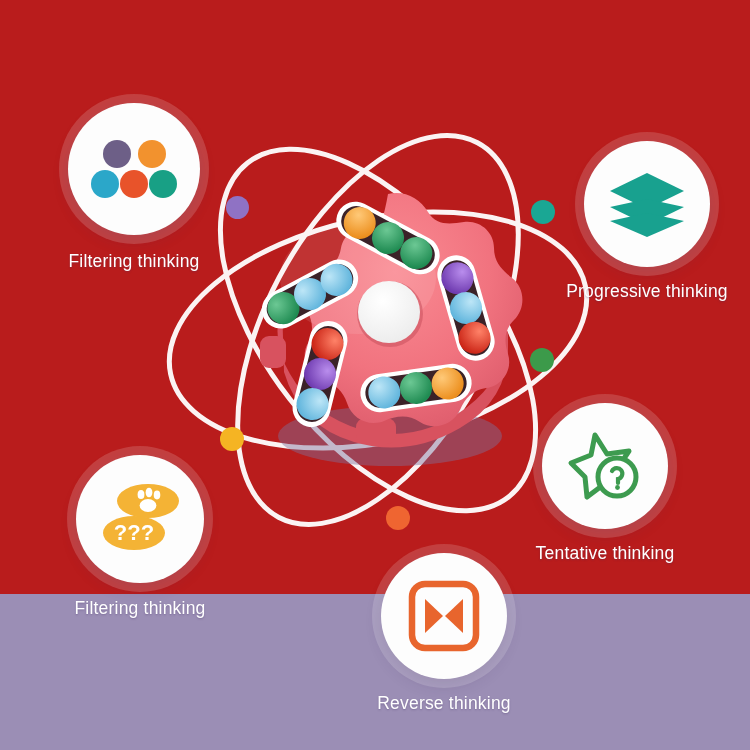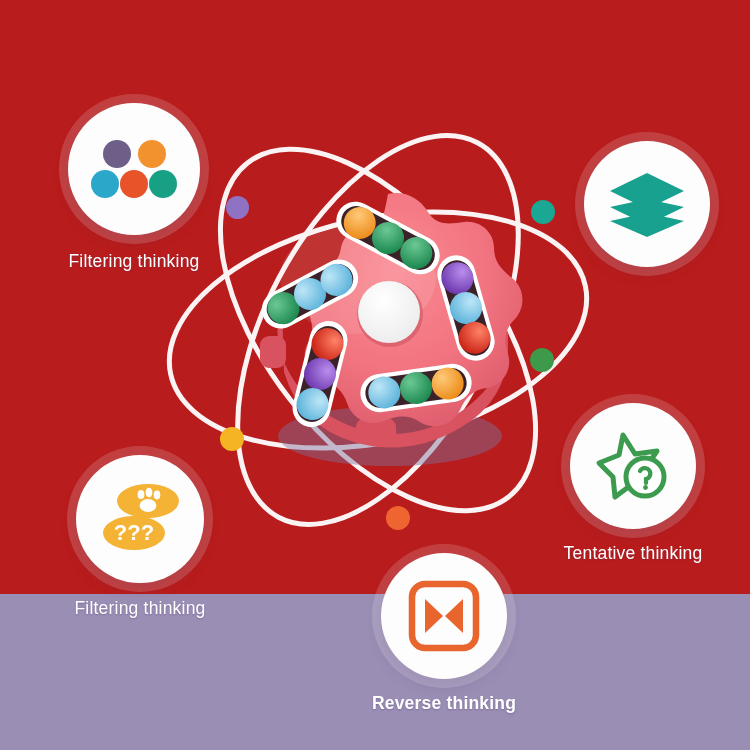--- a/index.html
+++ b/index.html
@@ -58,27 +58,27 @@
 
   
   #feat-filtering   { left: 68px;  top: 103px; }
   #feat-filtering   .badge { width: 132px; height: 132px; }
   #feat-filtering   .feature-label { top: 148px; }
 
   #feat-progressive { left: 584px; top: 141px; }
   #feat-progressive .badge { width: 126px; height: 126px; }
   #feat-progressive .feature-label { top: 140px; }
 
-  #feat-tentative   { left: 570px; top: 403px; }
+  #feat-tentative   { left: 542px; top: 403px; }
   #feat-tentative   .badge { width: 126px; height: 126px; }
   #feat-tentative   .feature-label { top: 140px; }
 
   #feat-reverse     { left: 381px; top: 553px; }
   #feat-reverse     .badge { width: 126px; height: 126px; }
-  #feat-reverse     .feature-label { top: 140px; font-weight: bold; }
+  #feat-reverse     .feature-label { top: 140px; }
 
   #feat-creative    { left: 76px;  top: 455px; }
   #feat-creative    .badge { width: 128px; height: 128px; }
   #feat-creative    .feature-label { top: 143px; }
 
   
   .orbit-dot {
     position: absolute;
     border-radius: 50%;
   }
@@ -226,20 +226,21 @@
   </div>
 
   <div class="feature" id="feat-progressive">
     <div class="badge">
       <svg width="78" height="70" viewBox="0 0 78 70">
         <polygon points="39,4 76,22 39,40 2,22" fill="#18a18f"></polygon>
         <polygon points="39,30 76,38 39,56 2,38" fill="#18a18f"></polygon>
         <polygon points="39,44 76,52 39,68 2,52" fill="#18a18f"></polygon>
       </svg>
     </div>
+    <div class="feature-label">Progressive thinking</div>
   </div>
 
   <div class="feature" id="feat-tentative">
     <div class="badge">
       <svg width="76" height="74" viewBox="0 0 76 74">
         <path d="M28,6 L40,25 L62,22 L50,40 L58,58 L36,56 L20,68 L18,48 L4,34 L24,26 Z" fill="none" stroke="#3d9b4f" stroke-width="5" stroke-linejoin="round" stroke-linecap="round"></path>
         <circle cx="50" cy="48" r="19" fill="#ffffff" stroke="#3d9b4f" stroke-width="5"></circle>
         <path d="M45,42 a5.5,5.5 0 1 1 6,8 v4" fill="none" stroke="#3d9b4f" stroke-width="4.2" stroke-linecap="round"></path>
         <circle cx="50.5" cy="58.5" r="2.4" fill="#3d9b4f"></circle>
       </svg>

